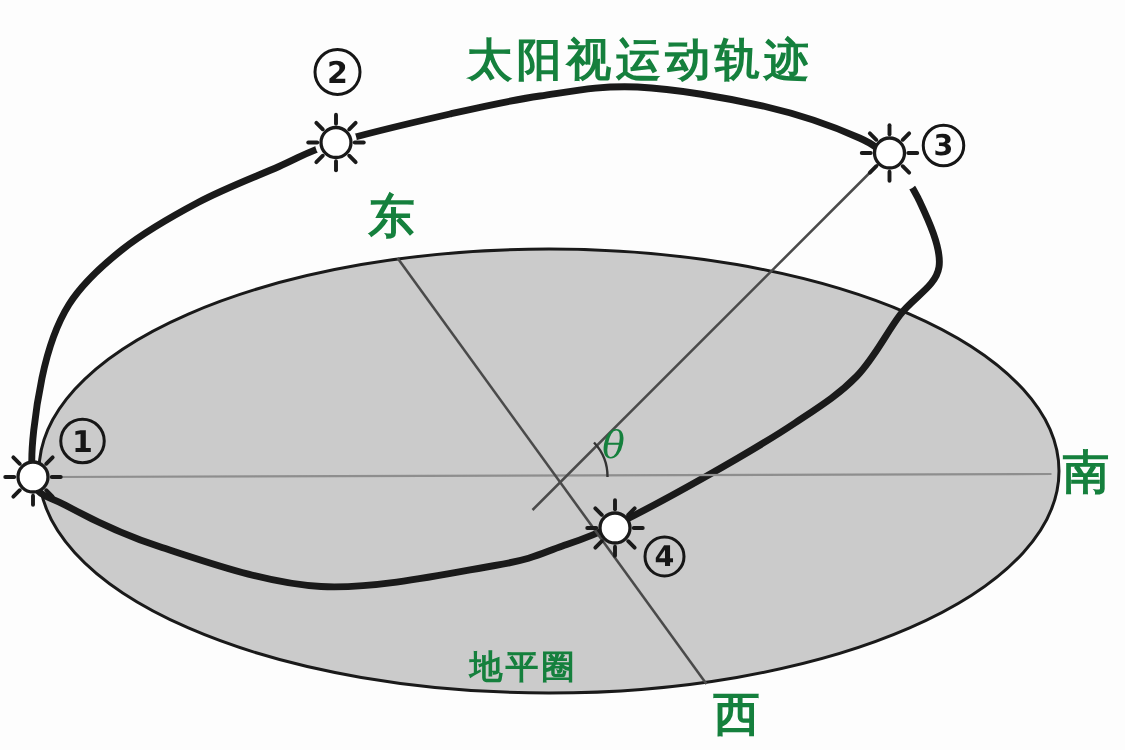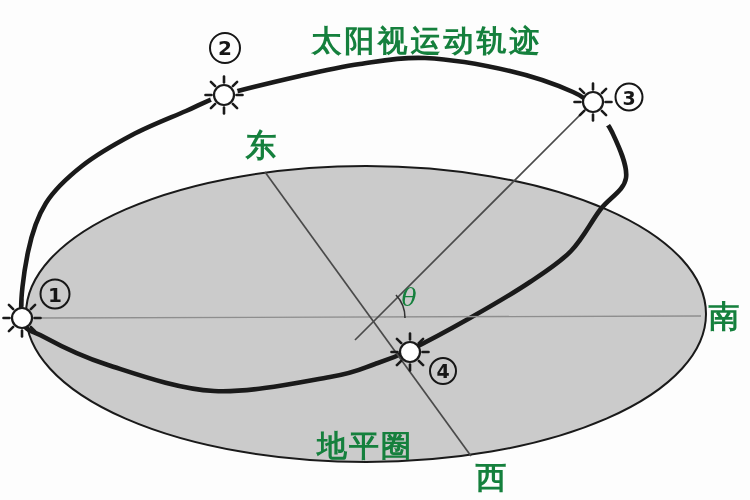--- a/index.html
+++ b/index.html
@@ -9,21 +9,21 @@
   }
   .stage svg{position:absolute;left:0;top:0;}
   .lbl{
     position:absolute;transform:translate(-50%,-50%);
     color:#15803d;font-weight:600;white-space:nowrap;line-height:1;
   }
   .title{left:427px;top:41px;font-size:30px;letter-spacing:3px;}
   .east{left:261px;top:145px;font-size:31px;}
   .south{left:724px;top:316px;font-size:31px;}
   .west{left:491px;top:477px;font-size:31px;}
-  .horizon{left:365px;top:446px;font-size:30px;letter-spacing:2px;}
+  .horizon{left:349px;top:446px;font-size:22px;letter-spacing:2px;}
   .theta{
     left:409px;top:297px;font-size:25px;font-weight:500;
     font-family:"DejaVu Serif","Liberation Serif",serif;font-style:italic;
   }
   .badge{
     position:absolute;transform:translate(-50%,-50%);
     border:2.6px solid #161616;border-radius:50%;
     display:flex;align-items:center;justify-content:center;
     color:#161616;font-weight:600;background:transparent;
   }

